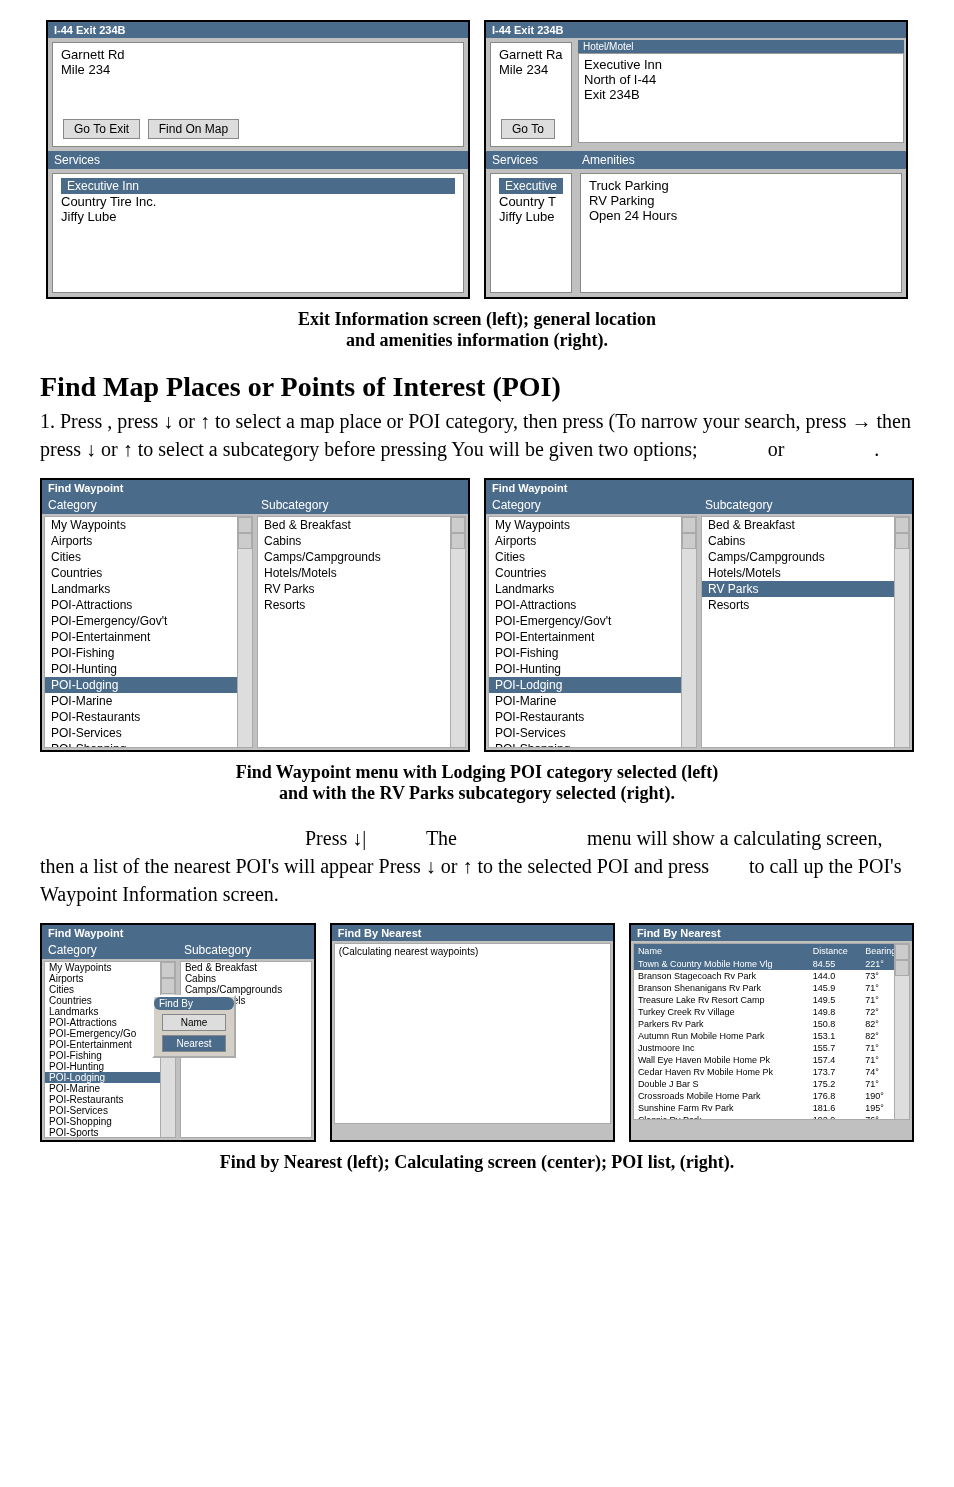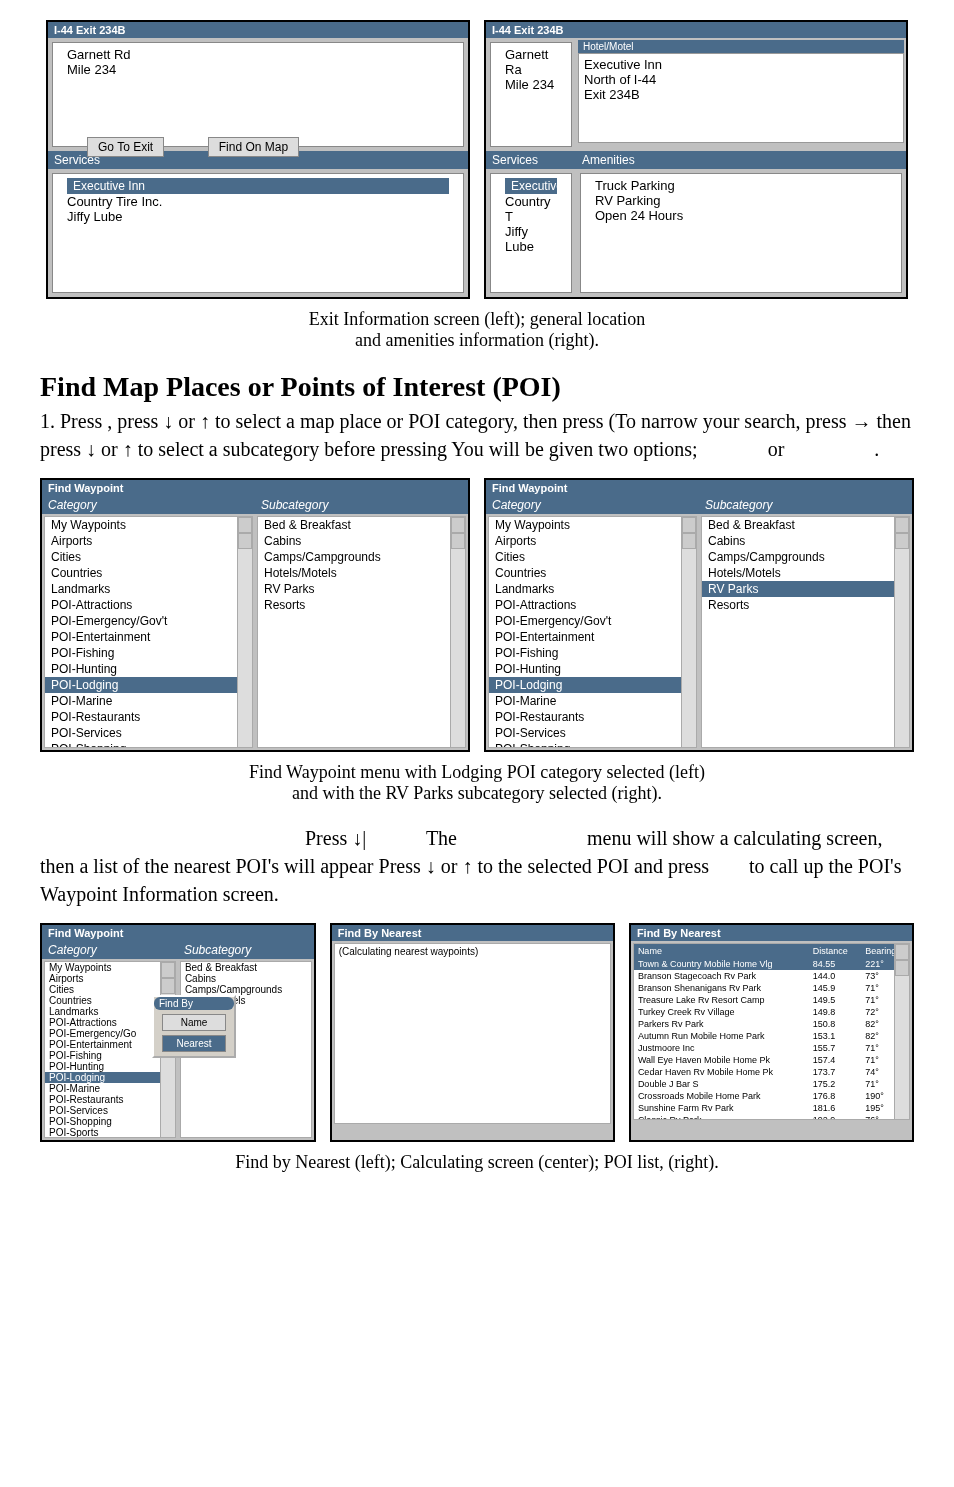--- a/index.html
+++ b/index.html
@@ -30,50 +30,50 @@
   background: #4a6b8a;
   color: #fff;
   padding: 2px 6px;
   font-size: 11px;
   font-weight: bold;
 }
 .panel {
   background: #fff;
   border: 1px solid #888;
   margin: 4px;
-  padding: 4px 14px;
+  padding: 4px 8px;
 }
 .inner-box {
   background: #fff;
   border: 1px solid #999;
   padding: 3px 5px;
 }
 .services-header {
   background: #4a6b8a;
   color: #fff;
   padding: 2px 6px;
   font-size: 12px;
 }
 .btn {
   display: inline-block;
   background: #ddd;
   border: 1px solid #888;
   padding: 2px 10px;
   font-size: 12px;
-  margin: 20px;
+  margin: 2px;
 }
 .overlay-title {
   background: #4a6b8a;
   color: #fff;
   padding: 1px 5px;
   font-size: 10px;
 }
 .caption {
   text-align: center;
-  font-weight: normal;
+  font-weight: bold;
   margin: 8px 0 20px;
   font-size: 18px;
 }
 h2 {
   font-size: 28px;
   font-weight: bold;
   margin: 10px 0 4px;
 }
 .body-text {
   font-family: "Century Schoolbook", Georgia, serif;
@@ -85,21 +85,20 @@
   display: flex;
 }
 .col {
   width: 50%;
 }
 .col-header {
   background: #4a6b8a;
   color: #fff;
   padding: 2px 6px;
   font-size: 12px;
-  font-style: italic;
 }
 .list {
   background: #fff;
   margin: 2px;
   border: 1px solid #aaa;
   height: 230px;
   overflow: hidden;
   position: relative;
 }
 .list-item {

